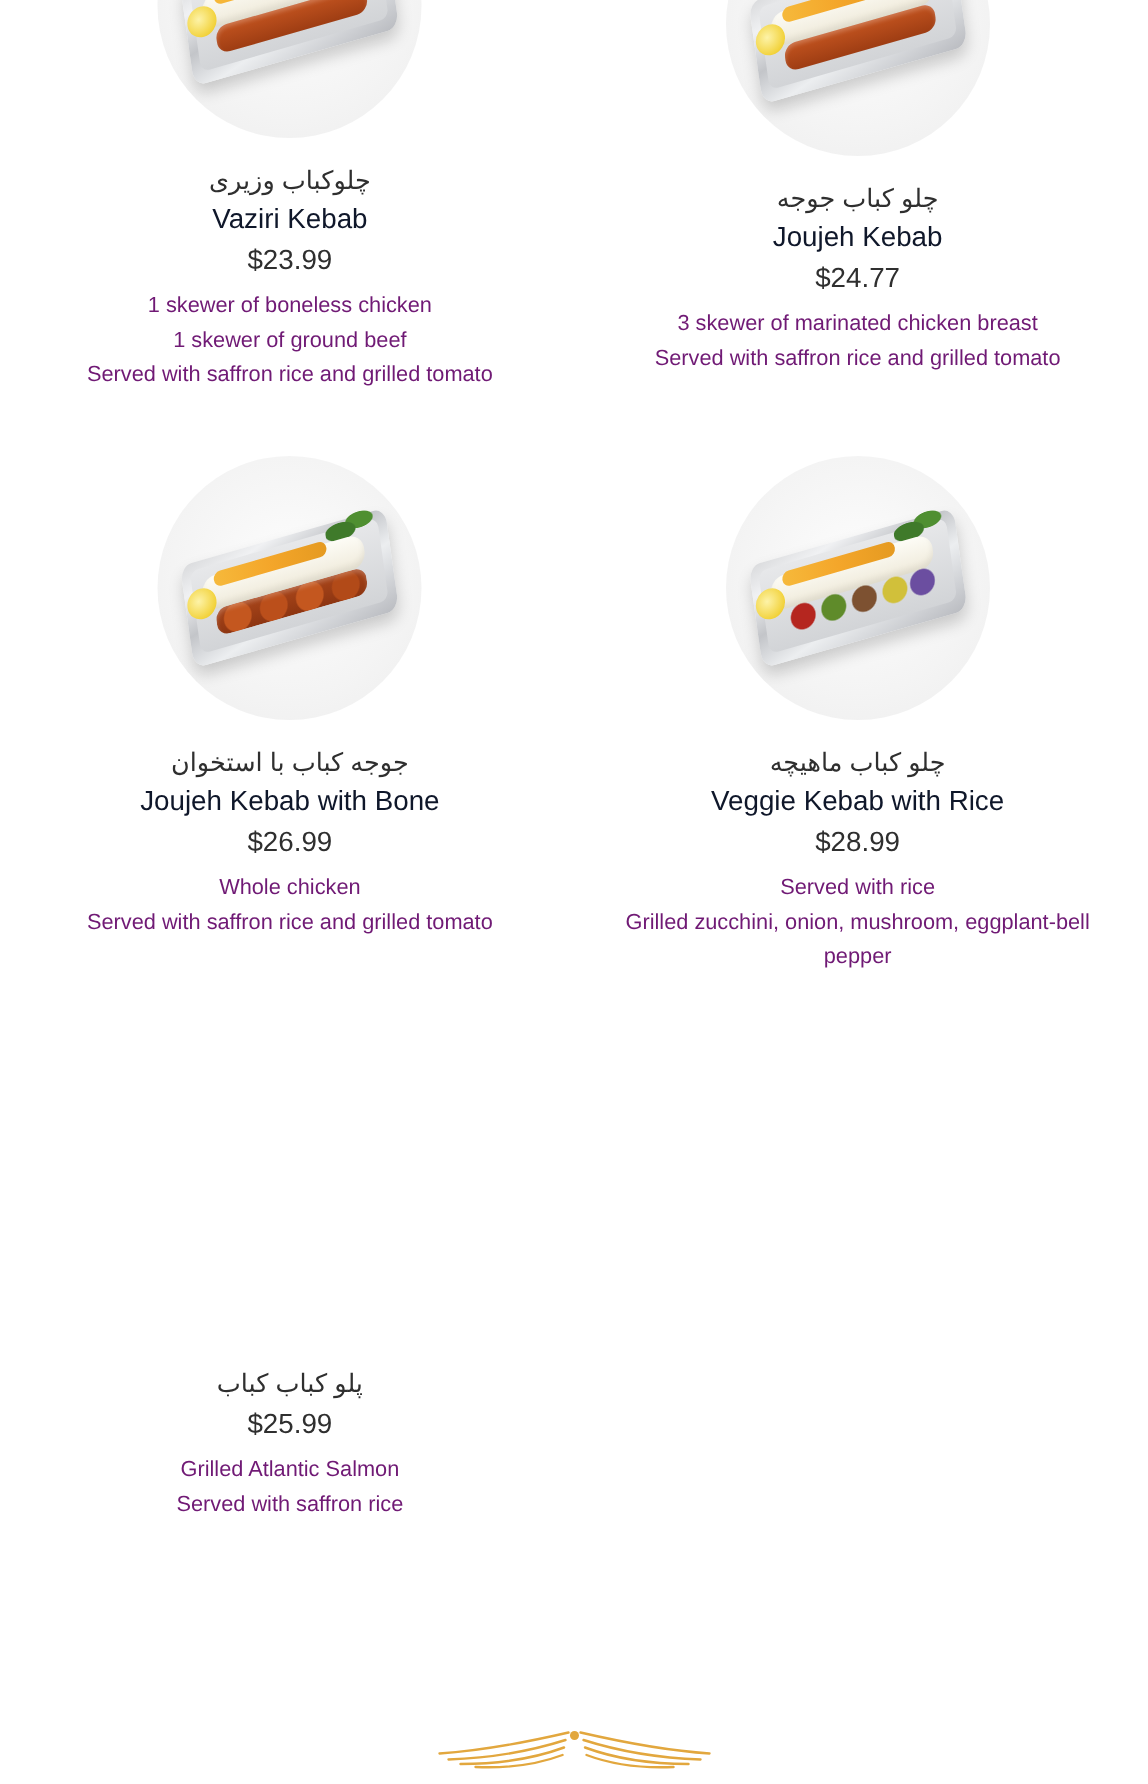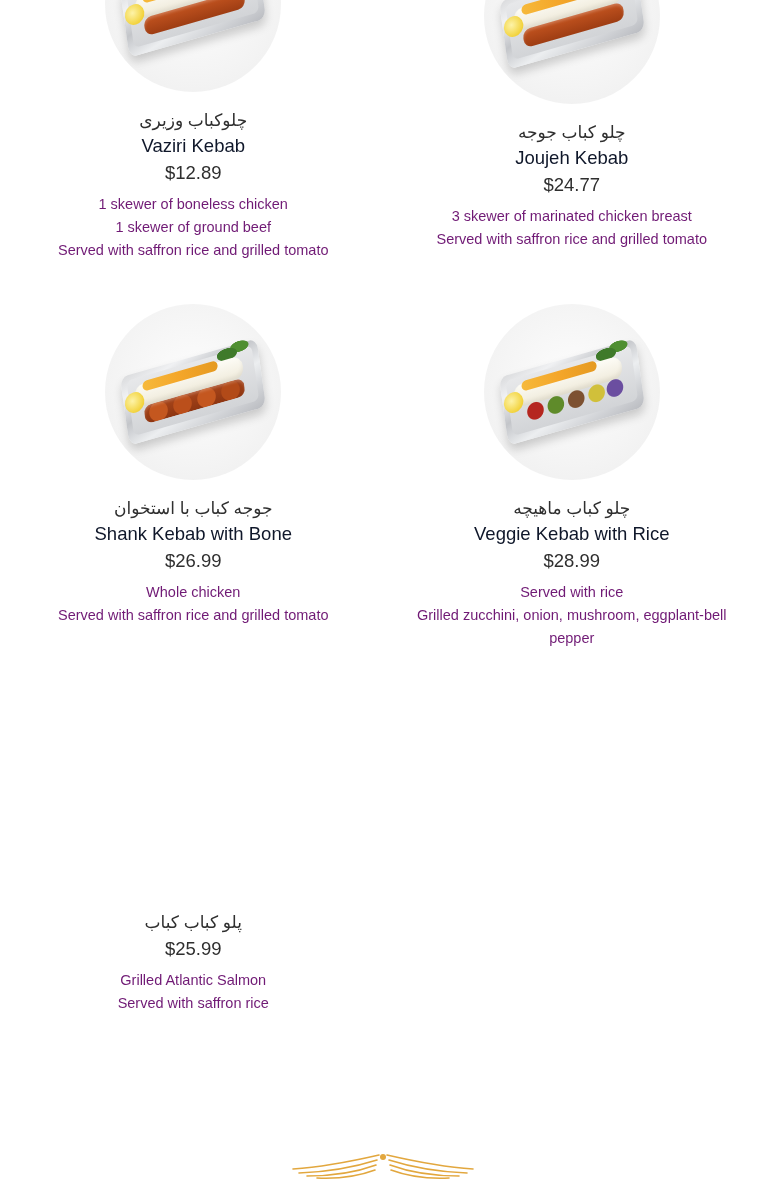--- a/index.html
+++ b/index.html
@@ -181,21 +181,21 @@
 
           <div class="rice"></div>
           <div class="saffron"></div>
           <div class="meat"></div>
           <div class="lemon"></div>
 
         </div>
       </div>
       <div class="title-fa">چلوکباب وزیری</div>
       <div class="title-en">Vaziri Kebab</div>
-      <div class="price">$12.89</div>
+      <div class="price">$23.99</div>
       <div class="desc">
         <div>1 skewer of boneless chicken</div>
         <div>1 skewer of ground beef</div>
         <div>Served with saffron rice and grilled tomato</div>
       </div>
     </div>
 
     <div class="menu-item right-shift">
       <div class="photo" style="margin-top:-102px;">
         <div class="tray">
@@ -225,21 +225,21 @@
         <div class="tray">
           <div class="foil"></div>
           <div class="greens"></div>
           <div class="rice"></div>
           <div class="saffron"></div>
           <div class="meat chunky"></div>
           <div class="lemon"></div>
         </div>
       </div>
       <div class="title-fa">جوجه کباب با استخوان</div>
-      <div class="title-en">Shank Kebab with Bone</div>
+      <div class="title-en">Joujeh Kebab with Bone</div>
       <div class="price">$26.99</div>
       <div class="desc">
         <div>Whole chicken</div>
         <div>Served with saffron rice and grilled tomato</div>
       </div>
     </div>
 
     <div class="menu-item">
       <div class="photo">
         <div class="tray">

